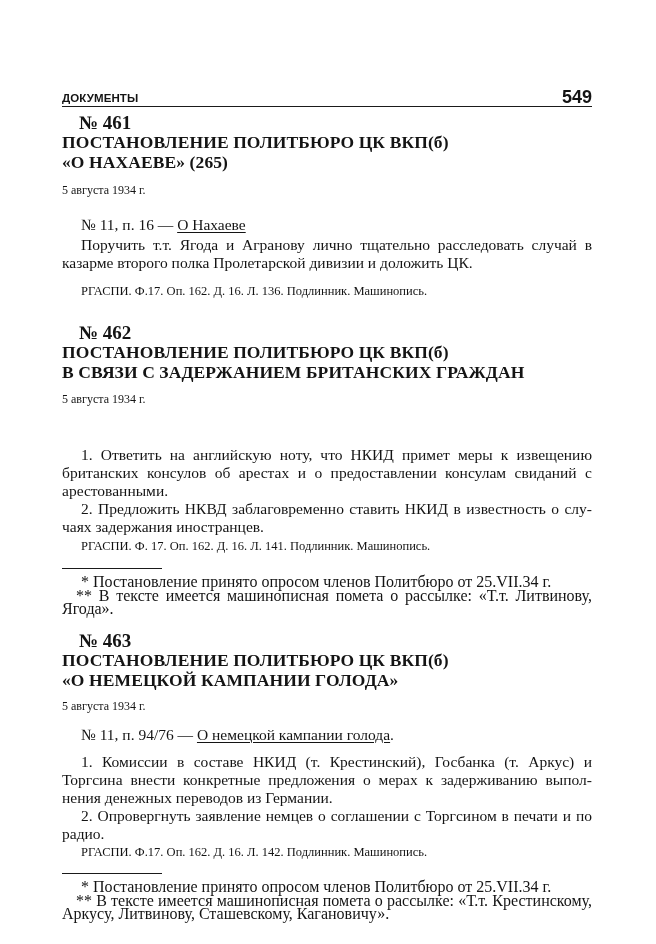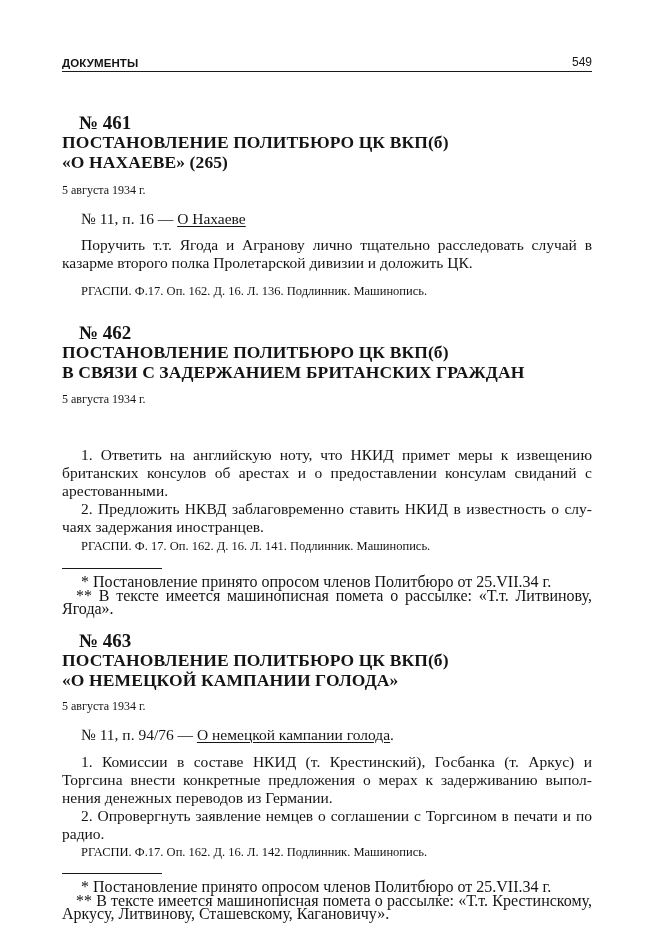--- a/index.html
+++ b/index.html
@@ -22,31 +22,32 @@
       width: 530px;
     }
     .running-head {
       display: flex;
       justify-content: space-between;
       align-items: flex-end;
       font-family: "Liberation Sans", "DejaVu Sans", sans-serif;
       border-bottom: 1.6px solid #1a1a1a;
       padding-bottom: 1px;
       height: 20px;
+      margin-top: 35px;
     }
     .running-head .section {
       font-size: 11.5px;
       font-weight: bold;
       letter-spacing: 0.1px;
       line-height: 14px;
     }
     .running-head .pageno {
-      font-size: 12px;
+      font-size: 18px;
       line-height: 16px;
-      font-weight: normal;
+      font-weight: bold;
     }
     .doc {
       position: absolute;
       left: 0;
       width: 530px;
       margin-top: 36px;
     }
     .doc-number {
       font-weight: bold;
       font-size: 19px;
@@ -131,21 +132,21 @@
   <div class="running-head">
     <span class="section">ДОКУМЕНТЫ</span>
     <span class="pageno">549</span>
   </div>
 
   <div class="doc" style="top:26px;">
     <p class="doc-number">№ 461</p>
     <p class="doc-title">ПОСТАНОВЛЕНИЕ ПОЛИТБЮРО ЦК ВКП(б)</p>
     <p class="doc-title">«О НАХАЕВЕ» (265)</p>
     <p class="doc-date" style="top:70px;">5 августа 1934 г.</p>
-    <p class="ref" style="top:98px;"><span>№ 11, п. 16 — </span><span class="u">О Нахаеве</span><span></span></p>
+    <p class="ref" style="top:104px;"><span>№ 11, п. 16 — </span><span class="u">О Нахаеве</span><span></span></p>
     <div class="body-text" style="top:124px;">
       <p>Поручить т.т. Ягода и Агранову лично тщательно расследовать случай в казарме второго полка Пролетарской дивизии и доложить ЦК.</p>
     </div>
     <p class="source" style="top:172px;">РГАСПИ. Ф.17. Оп. 162. Д. 16. Л. 136. Подлинник. Машинопись.</p>
   </div>
 
   <div class="doc" style="top:236px;">
     <p class="doc-number">№ 462</p>
     <p class="doc-title">ПОСТАНОВЛЕНИЕ ПОЛИТБЮРО ЦК ВКП(б)</p>
     <p class="doc-title">В СВЯЗИ С ЗАДЕРЖАНИЕМ БРИТАНСКИХ ГРАЖДАН</p>

